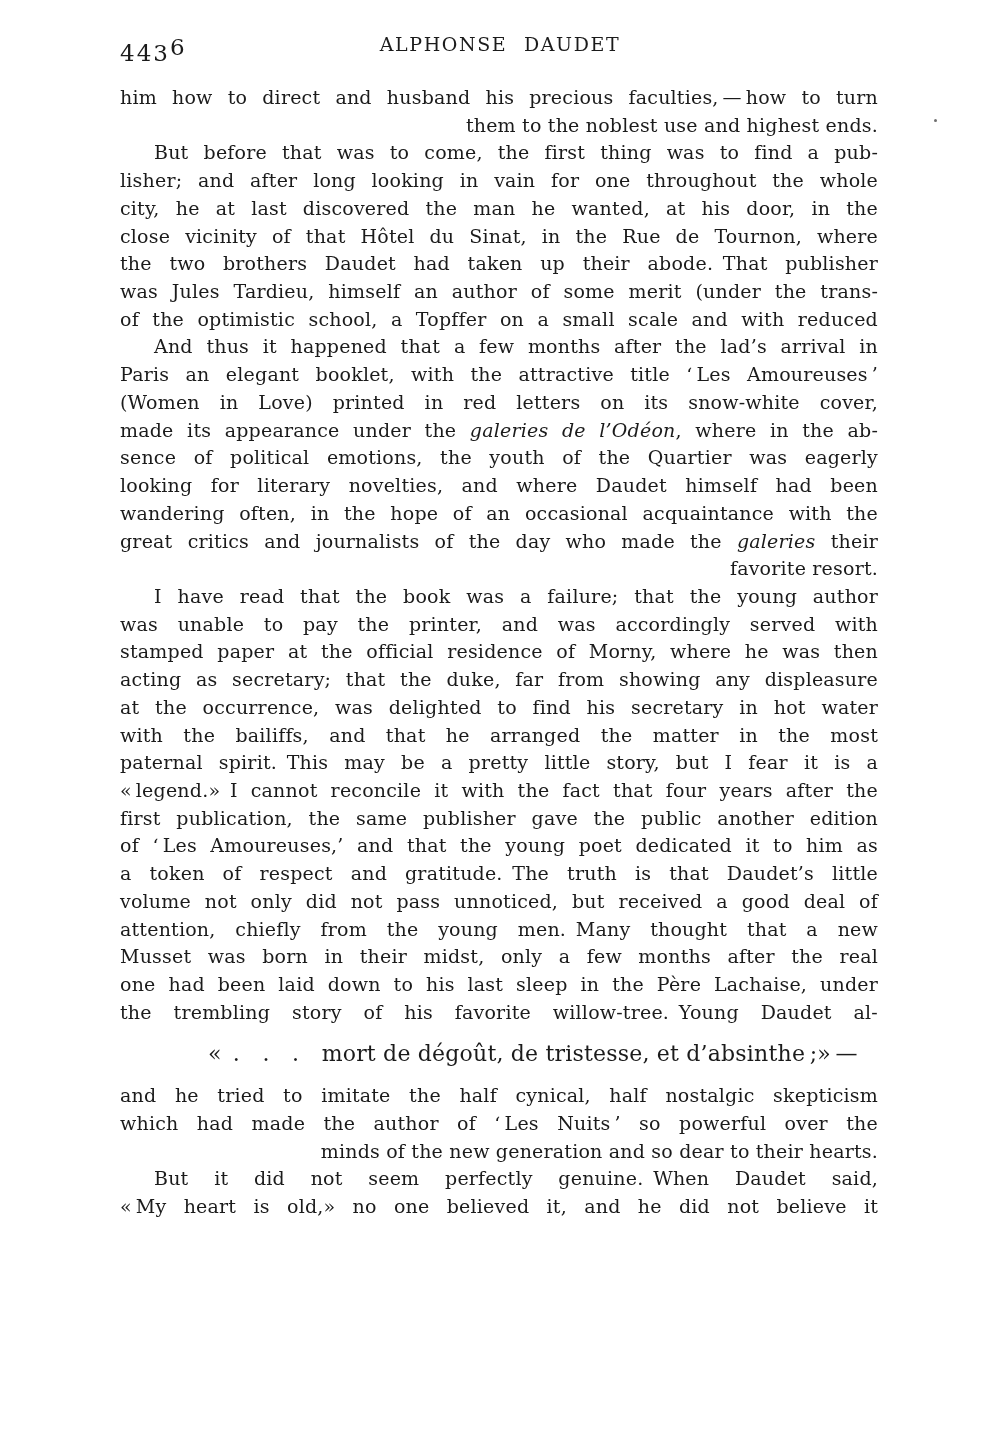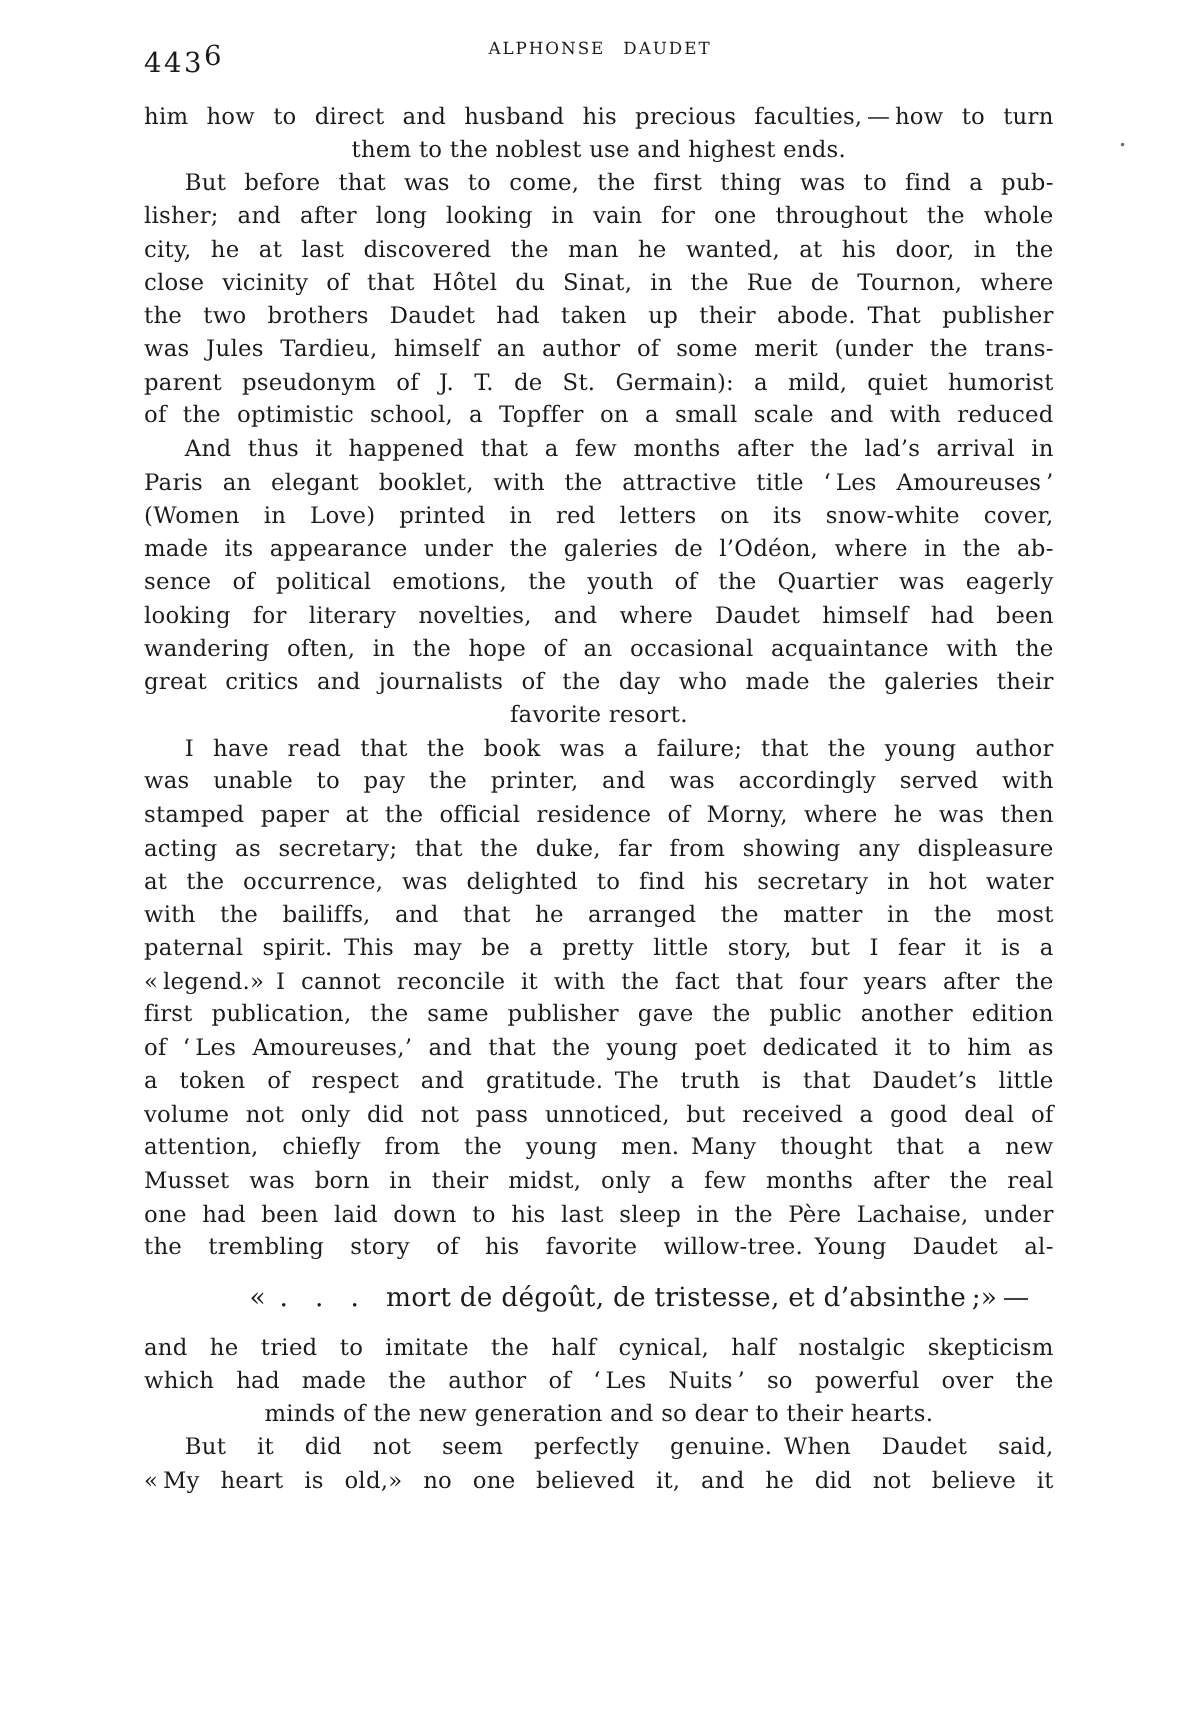--- a/index.html
+++ b/index.html
@@ -27,49 +27,50 @@
   .pagenum .raised {
     position: relative;
     top: -6px;
   }
   .running-header {
     position: absolute;
     left: 0;
     right: 0;
     top: 33px;
     text-align: center;
-    font-size: 14px;
+    font-size: 19px;
     letter-spacing: 1.6px;
     word-spacing: 9px;
   }
   .text-block {
     position: absolute;
     left: 120px;
     top: 84px;
     width: 758px;
   }
   .line {
     font-size: 19px;
     line-height: 27.72px;
     height: 27.72px;
     letter-spacing: 0.2px;
-    text-align: center;
+    text-align: right;
     overflow: visible;
   }
   .line.j {
     text-align: justify;
     text-align-last: justify;
   }
   .line.ind {
     padding-left: 34px;
   }
   .line.ind.j {
     text-indent: 0;
   }
   .line .it {
+    font-style: italic;
   }
   .line.quote {
     padding-left: 88px;
     margin-top: 14px;
     margin-bottom: 14px;
     font-size: 22px;
     text-align: left;
     text-align-last: left;
   }
   .speck {
@@ -90,21 +91,20 @@
   <div class="running-header">ALPHONSE DAUDET</div>
   <div class="text-block">
       <div class="line j"><span>him how to direct and husband his precious faculties, — how to turn</span></div>
       <div class="line"><span>them to the noblest use and highest ends.</span></div>
       <div class="line j ind"><span>But before that was to come, the first thing was to find a pub-</span></div>
       <div class="line j"><span>lisher; and after long looking in vain for one throughout the whole</span></div>
       <div class="line j"><span>city, he at last discovered the man he wanted, at his door, in the</span></div>
       <div class="line j"><span>close vicinity of that Hôtel du Sinat, in the Rue de Tournon, where</span></div>
       <div class="line j"><span>the two brothers Daudet had taken up their abode. That publisher</span></div>
       <div class="line j"><span>was Jules Tardieu, himself an author of some merit (under the trans-</span></div>
-      <div class="line j"><span>parent pseudonym of J. T. de St. Germain): a mild, quiet humorist</span></div>
       <div class="line j"><span>of the optimistic school, a Topffer on a small scale and with reduced</span></div>
       <div class="line j ind"><span>And thus it happened that a few months after the lad’s arrival in</span></div>
       <div class="line j"><span>Paris an elegant booklet, with the attractive title ‘ Les Amoureuses ’</span></div>
       <div class="line j"><span>(Women in Love) printed in red letters on its snow-white cover,</span></div>
       <div class="line j"><span>made its appearance under the </span><span class="it">galeries de l’Odéon</span><span>, where in the ab-</span></div>
       <div class="line j"><span>sence of political emotions, the youth of the Quartier was eagerly</span></div>
       <div class="line j"><span>looking for literary novelties, and where Daudet himself had been</span></div>
       <div class="line j"><span>wandering often, in the hope of an occasional acquaintance with the</span></div>
       <div class="line j"><span>great critics and journalists of the day who made the </span><span class="it">galeries</span><span> their</span></div>
       <div class="line"><span>favorite resort.</span></div>

